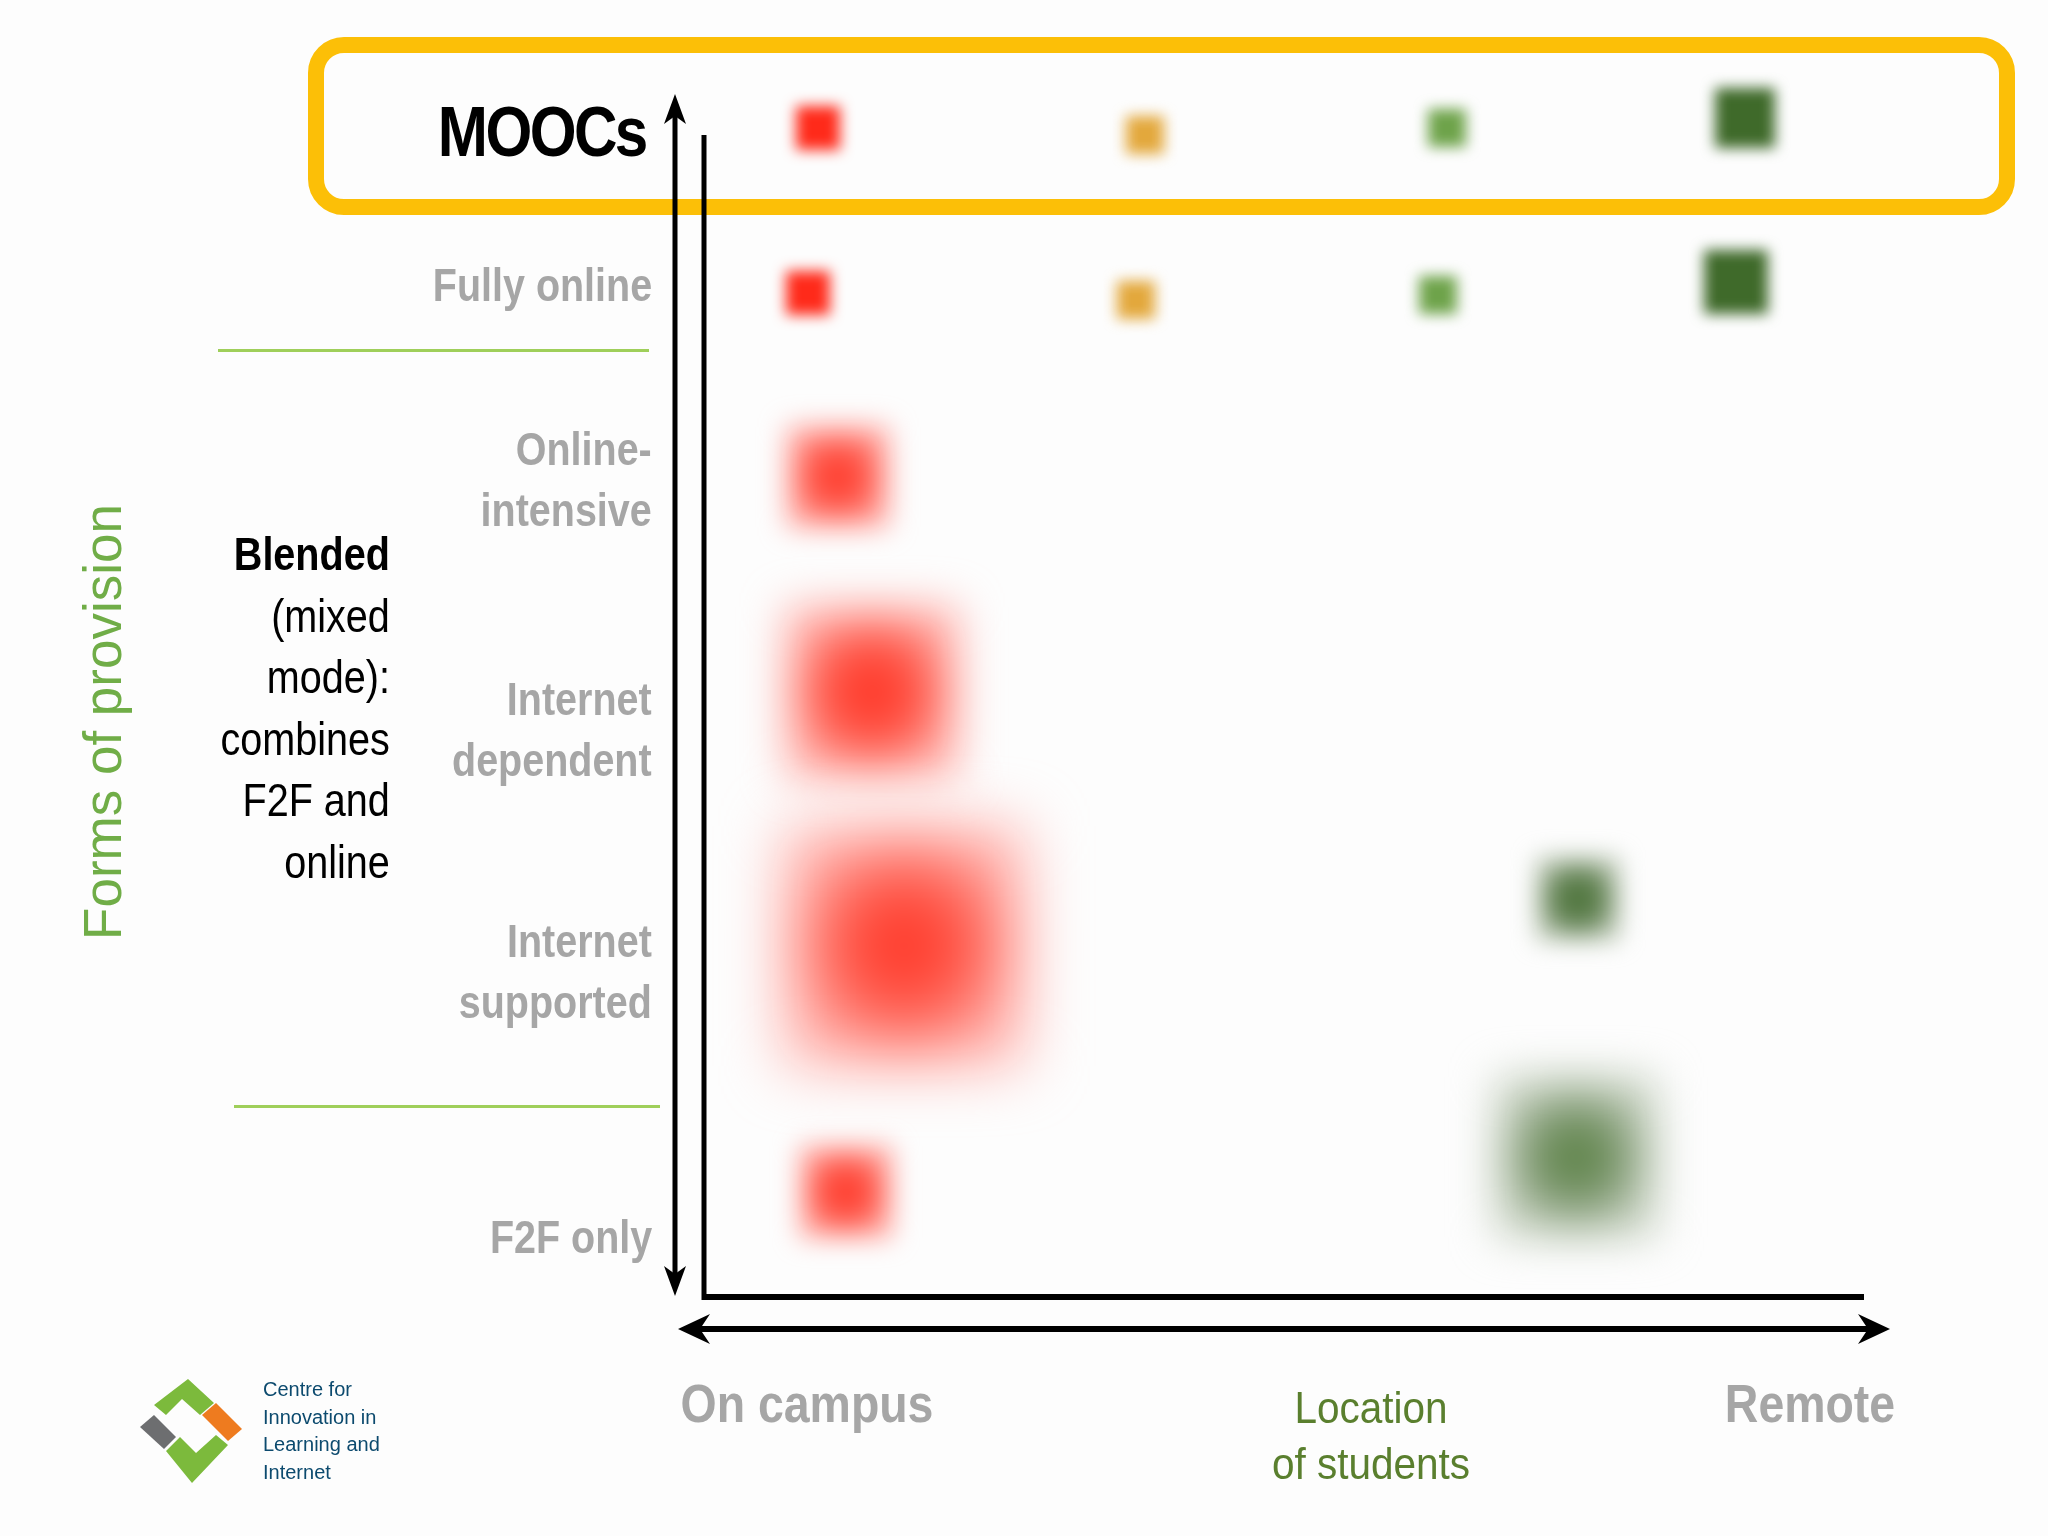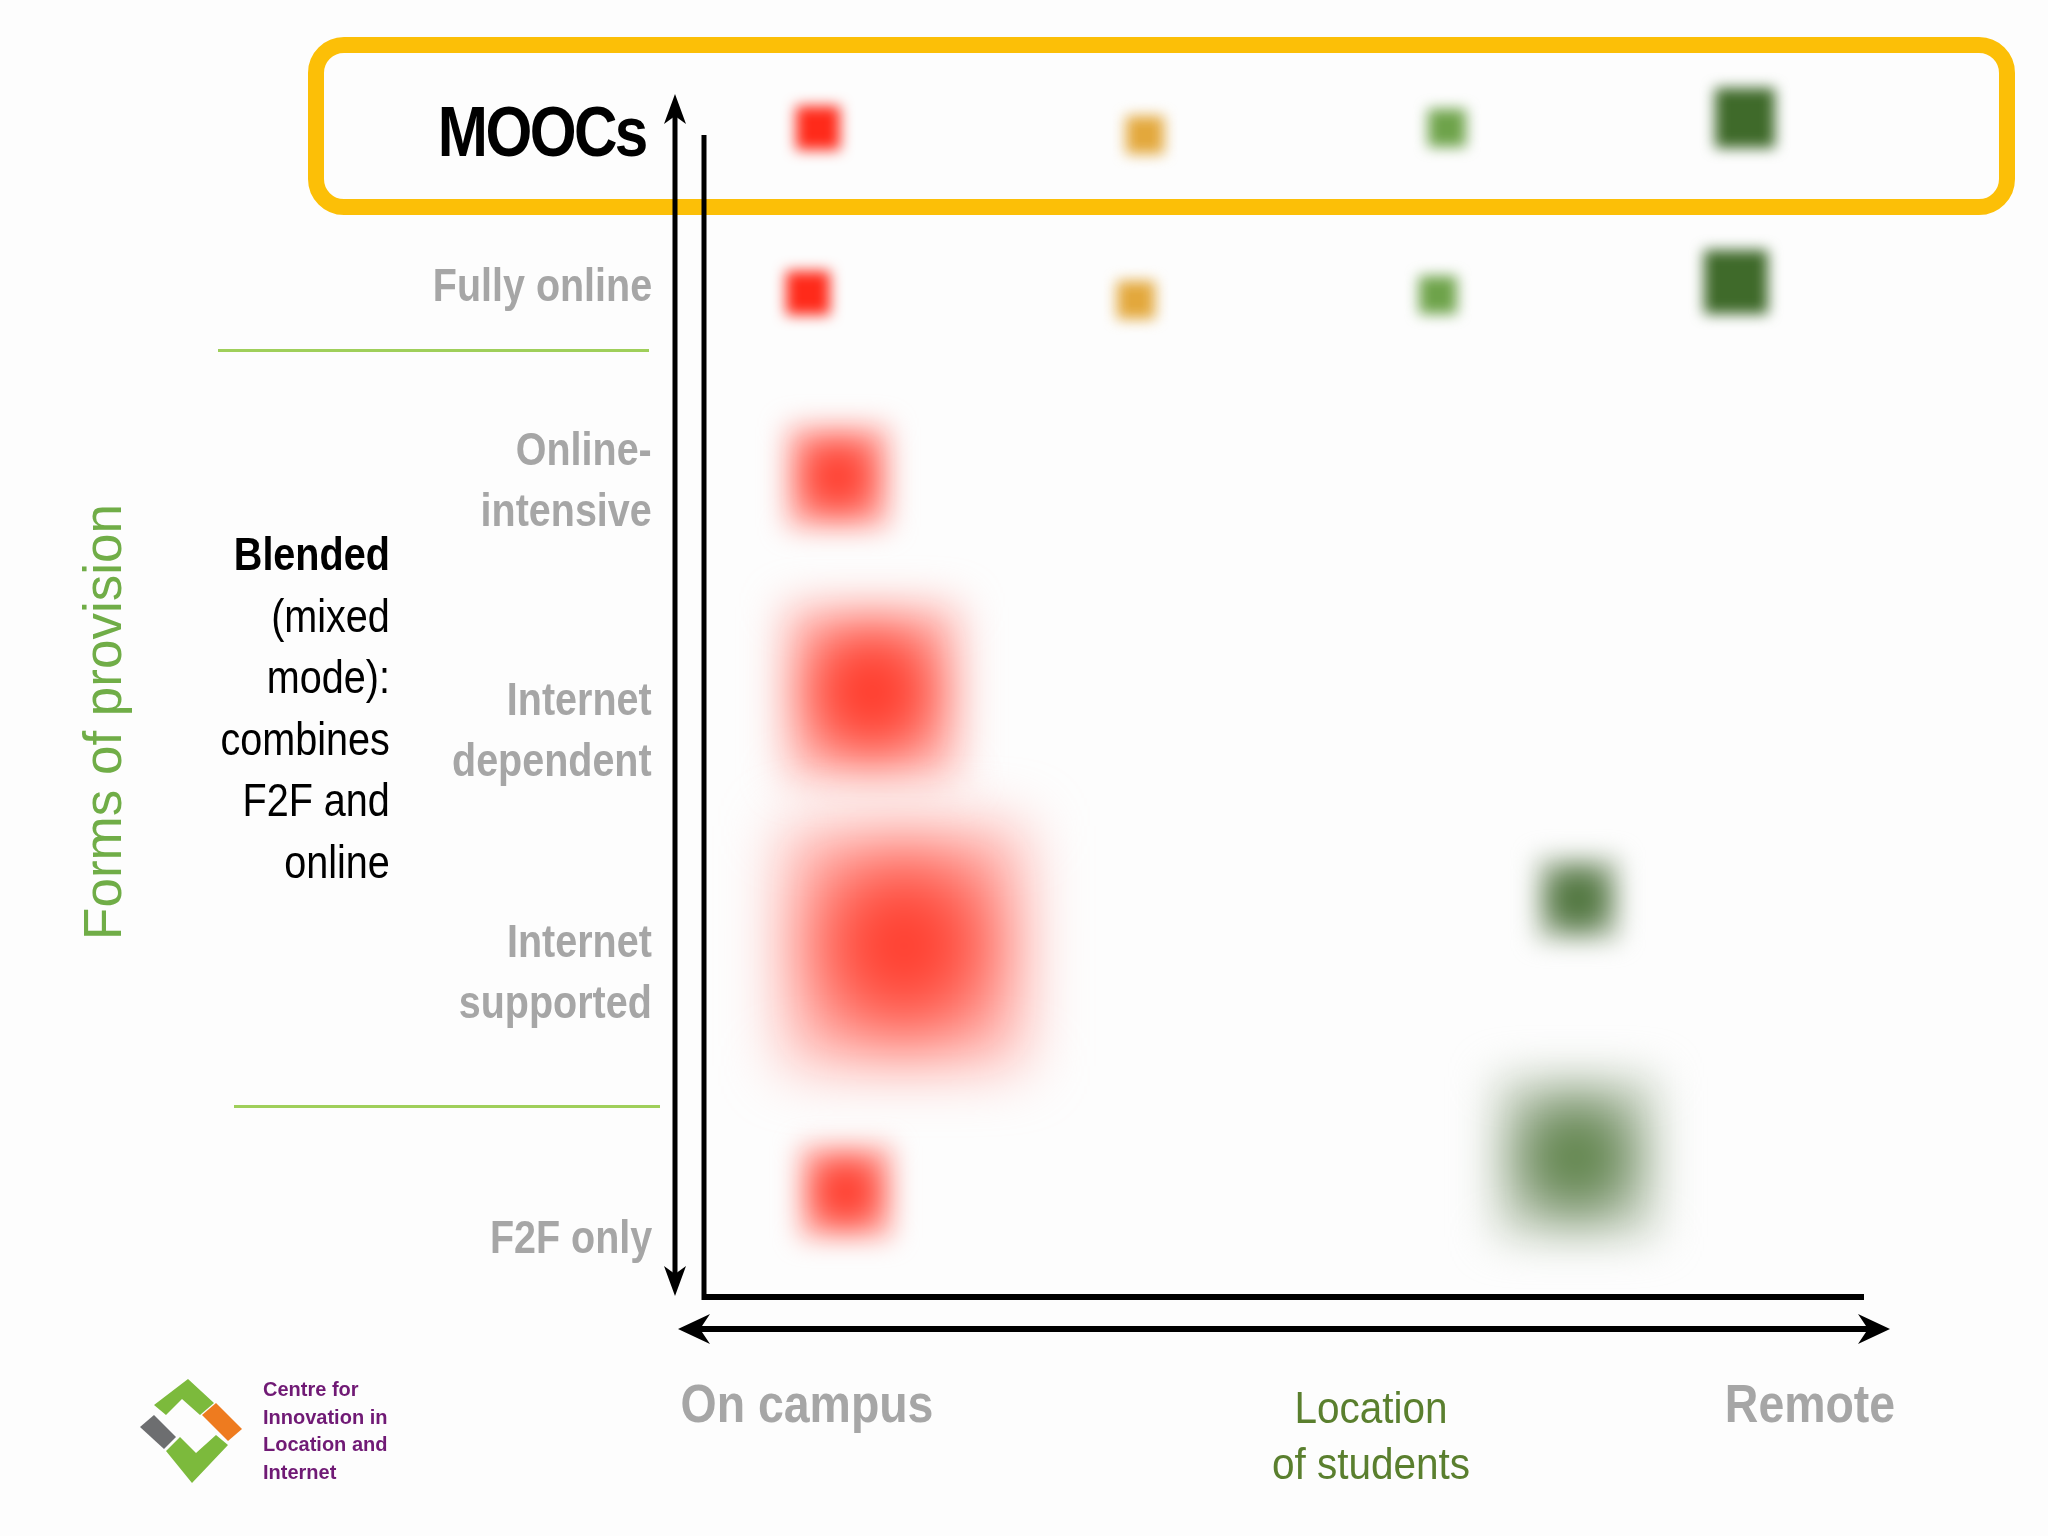--- a/index.html
+++ b/index.html
@@ -13,21 +13,21 @@
                right:calc(2048px - 652px); transform:scaleX(0.84); transform-origin:right center; white-space:nowrap; }
   .divider { height:3px; background:#9fcf5a; }
   .blended { right:calc(2048px - 390px); top:524px; text-align:right; font-size:46px; line-height:61.5px; color:#000;
              transform:scaleX(0.86); transform-origin:right top; white-space:nowrap; }
   .blended .bold { font-weight:bold; }
   .yaxis-title { left:102px; top:722px; color:#70ad47; font-size:53px; white-space:nowrap;
                  transform:translate(-50%,-50%) rotate(-90deg); }
   .square { position:absolute; transform:translate(-50%,-50%); filter:blur(7px); }
   .bottom-label { color:#a6a6a6; font-weight:bold; font-size:54px; transform:translateX(-50%) scaleX(0.86); white-space:nowrap; }
   .loc-label { color:#5a7f2e; font-size:45px; text-align:center; line-height:56px; transform:translateX(-50%) scaleX(0.9); white-space:nowrap; }
-  .logo-text { left:263px; top:1376px; color:#701a75; font-size:20px; line-height:27.5px; white-space:nowrap;font-weight:bold; }
+  .logo-text { left:263px; top:1376px; color:#0c4a6e; font-size:20px; line-height:27.5px; white-space:nowrap; }
 </style>
 </head>
 <body>
 
 <div class="abs highlight-box"></div>
 <div class="abs moocs">MOOCs</div>
 
 <div class="abs yaxis-title">Forms of provision</div>
 
 <div class="abs row-label" style="top:254px">Fully online</div>
@@ -102,15 +102,15 @@
 
 <svg class="abs" style="left:130px; top:1375px;" width="120" height="115" viewBox="0 0 120 115">
   <path d="M58 4 L84 28 L70 40 L52 24 L36 40 L24 30 Z" fill="#7cba3c"></path>
   <path d="M72 40 L86 28 L112 54 L98 66 Z" fill="#ee7b1f"></path>
   <path d="M10 52 L24 40 L46 62 L34 74 Z" fill="#6d6e70"></path>
   <path d="M36 76 L50 62 L66 78 L86 60 L98 70 L62 108 Z" fill="#7cba3c"></path>
 </svg>
 <div class="abs logo-text">
   <div>Centre for</div>
   <div>Innovation in</div>
-  <div>Location and</div>
+  <div>Learning and</div>
   <div>Internet</div>
 </div>
 
 </body></html>

